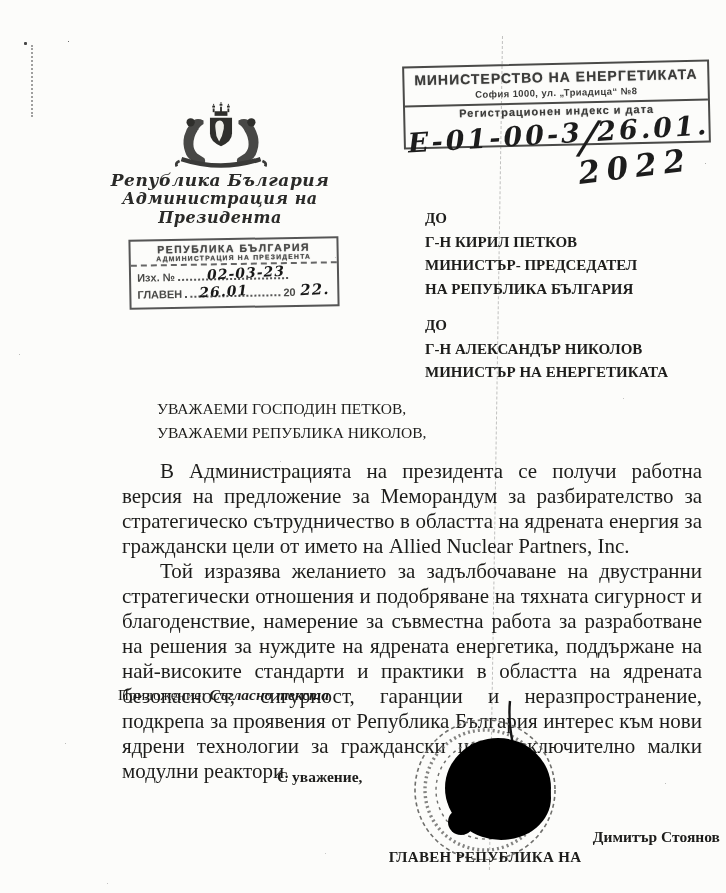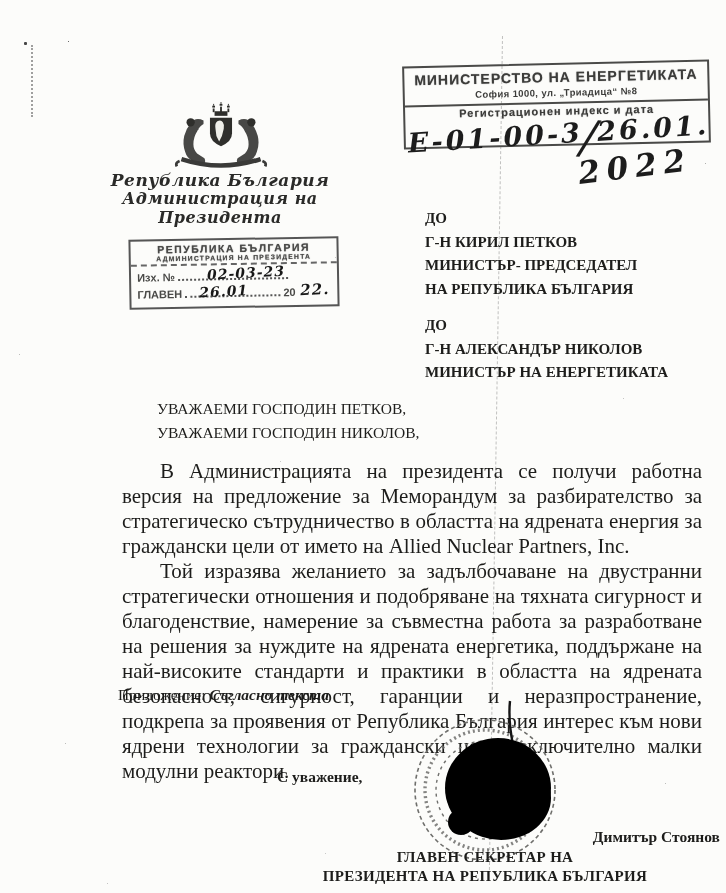--- a/index.html
+++ b/index.html
@@ -169,21 +169,21 @@
     <div>МИНИСТЪР- ПРЕДСЕДАТЕЛ</div>
     <div>НА РЕПУБЛИКА БЪЛГАРИЯ</div>
     <div class="gap"></div>
     <div>ДО</div>
     <div>Г-Н АЛЕКСАНДЪР НИКОЛОВ</div>
     <div>МИНИСТЪР НА ЕНЕРГЕТИКАТА</div>
   </div>
 
   <div class="salutation">
     <div>УВАЖАЕМИ ГОСПОДИН ПЕТКОВ,</div>
-    <div>УВАЖАЕМИ ГОСПОДИН НИКОЛОВ,</div>
+    <div>УВАЖАЕМИ РЕПУБЛИКА НИКОЛОВ,</div>
   </div>
 
   <div class="body-text">
     <p>В Администрацията на президента се получи работна версия на предложение за Меморандум за разбирателство за стратегическо сътрудничество в областта на ядрената енергия за граждански цели от името на Allied Nuclear Partners, Inc.</p>
     <p>Той изразява желанието за задълбочаване на двустранни стратегически отношения и подобряване на тяхната сигурност и благоденствие, намерение за съвместна работа за разработване на решения за нуждите на ядрената енергетика, поддържане на най-високите стандарти и практики в областта на ядрената безопасност, сигурност, гаранции и неразпространение, подкрепа за проявения от Република България интерес към нови ядрени технологии за граждански цели, включително малки модулни реактори.</p>
   </div>
 
   <div class="attachment">
     <span class="lbl">Приложение:</span>
     <span class="val">Съгласно текста</span>
@@ -204,17 +204,16 @@
 
     <g fill="#000000">
       <ellipse cx="103" cy="88" rx="53" ry="50"></ellipse>
       <ellipse cx="106" cy="98" rx="50" ry="42"></ellipse>
       <circle cx="66" cy="122" r="13"></circle>
     </g>
   </svg>
 
   <div class="sig-name">Димитър Стоянов</div>
   <div class="sig-title">
-    <div>ГЛАВЕН СЕКРЕТАР НА</div>
-    <div>ПРЕЗИДЕНТА НА РЕПУБЛИКА БЪЛГАРИЯ</div>
+    <div>ГЛАВЕН РЕПУБЛИКА НА</div>
   </div>
 
 </div>
 
 </body></html>

